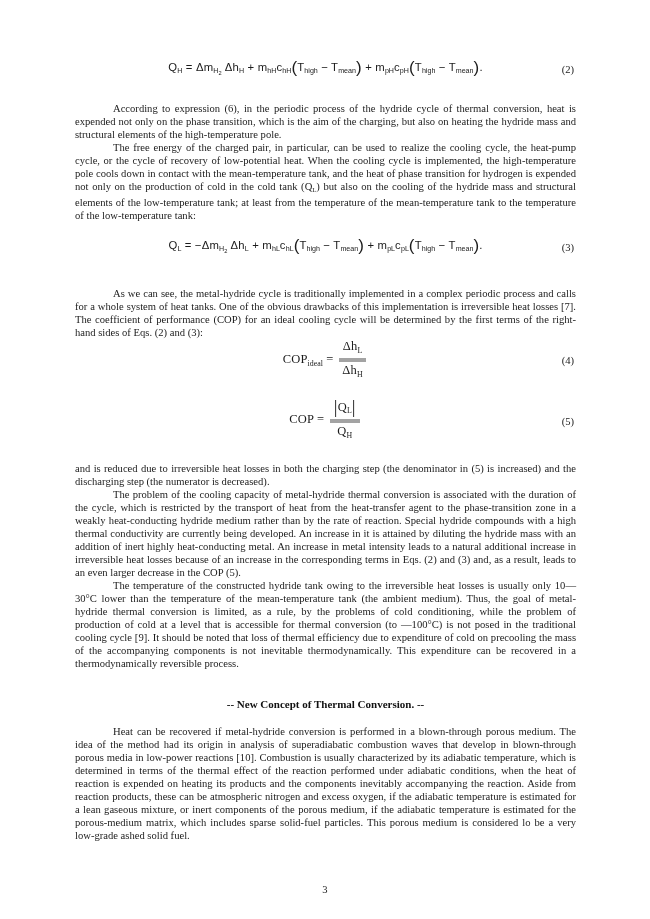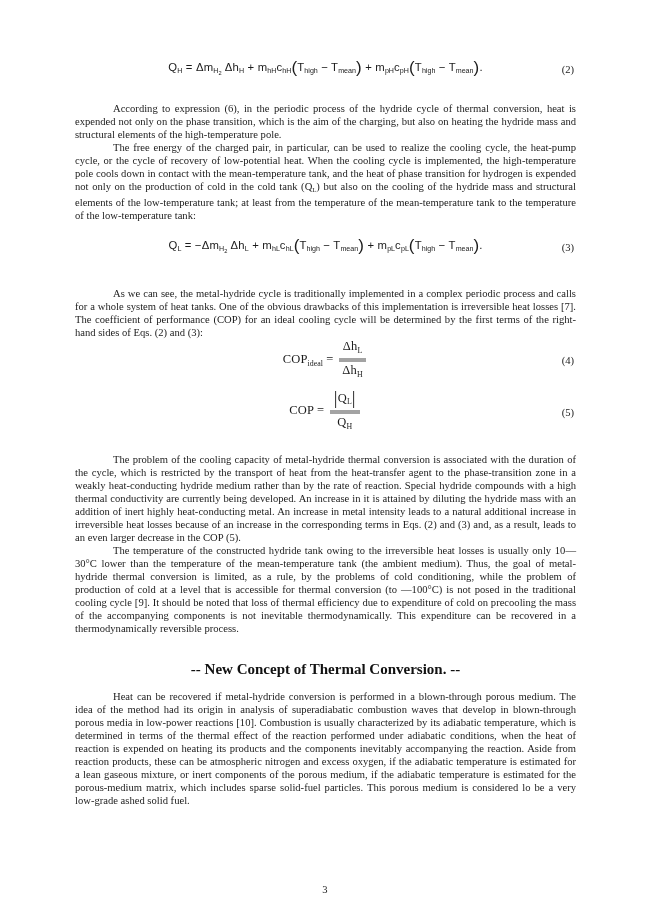--- a/index.html
+++ b/index.html
@@ -37,21 +37,21 @@
     font-size: 11.3px;
     margin: 0 0 18px 0;
     line-height: 22px;
   }
   .eq-serif {
     font-family: "Liberation Serif", "DejaVu Serif", serif;
     font-size: 12.5px;
   }
   .eq-row-3 { margin: 12px 0 24px 0; }
   .eq-row-4 { margin: 0 0 6px 0; }
-  .eq-row-5 { margin: 8px 0 20px 0; }
+  .eq-row-5 { margin: 17px 0 20px 0; }
   .eq-num {
     position: absolute;
     right: 2px;
     top: 50%;
     transform: translateY(-50%);
     font-family: "Liberation Serif", "DejaVu Serif", serif;
     font-size: 10.6px;
   }
   .eq-body { letter-spacing: 0.2px; }
 
@@ -77,21 +77,21 @@
   .fden {
     display: block;
     padding-top: 1px;
     line-height: 15px;
     text-align: center;
   }
 
   .section-heading {
     text-align: center;
     font-weight: bold;
-    font-size: 15px;
+    font-size: 11px;
     color: #111111;
     margin: 28px 0 14px 0;
   }
 
   .page-number {
     position: absolute;
     top: 883px;
     left: 0; right: 0;
     text-align: center;
     font-size: 10.6px;
@@ -123,20 +123,21 @@
       <span class="eq-body"><span><span class="tk">COP</span><span class="tk tk-sub">ideal</span><span class="tk"> = </span></span><span class="frac"><span class="fnum"><span class="tk">Δh</span><span class="tk tk-sub">L</span></span><span class="fden"><span class="tk">Δh</span><span class="tk tk-sub">H</span></span></span></span>
       <span class="eq-num">(4)</span>
     </div>
 
 
     <div class="eq-row eq-serif eq-row-5">
       <span class="eq-body"><span><span class="tk">COP = </span></span><span class="frac"><span class="fnum"><span class="tk tk-p">|</span><span class="tk">Q</span><span class="tk tk-sub">L</span><span class="tk tk-p">|</span></span><span class="fden"><span class="tk">Q</span><span class="tk tk-sub">H</span></span></span></span>
       <span class="eq-num">(5)</span>
     </div>
 
+    <p class="para">and is reduced due to irreversible heat losses in both the charging step (the denominator in (5) is increased) and the discharging step (the numerator is decreased).</p>
 
     <p class="para indent">The problem of the cooling capacity of metal-hydride thermal conversion is associated with the duration of the cycle, which is restricted by the transport of heat from the heat-transfer agent to the phase-transition zone in a weakly heat-conducting hydride medium rather than by the rate of reaction.  Special hydride compounds with a high thermal conductivity are currently being developed.  An increase in it is attained by diluting the hydride mass with an addition of inert highly heat-conducting metal.  An increase in metal intensity leads to a natural additional increase in irreversible heat losses because of an increase in the corresponding terms in Eqs.  (2) and (3) and, as a result, leads to an even larger decrease in the COP (5).</p>
 
     <p class="para indent">The temperature of the constructed hydride tank owing to the irreversible heat losses is usually only 10—30°C lower than the temperature of the mean-temperature tank (the ambient medium).  Thus, the goal of metal-hydride thermal conversion is limited, as a rule, by the problems of cold conditioning, while the problem of production of cold at a level that is accessible for thermal conversion (to —100°C) is not posed in the traditional cooling cycle [9].  It should be noted that loss of thermal efficiency due to expenditure of cold on precooling the mass of the accompanying components is not inevitable thermodynamically.  This expenditure can be recovered in a thermodynamically reversible process.</p>
 
     <div class="section-heading">-- New Concept of Thermal Conversion. --</div>
 
     <p class="para indent">Heat can be recovered if metal-hydride conversion is performed in a blown-through porous medium.  The idea of the method had its origin in analysis of superadiabatic combustion waves that develop in blown-through porous media in low-power reactions [10].  Combustion is usually characterized by its adiabatic temperature, which is determined in terms of the thermal effect of the reaction performed under adiabatic conditions, when the heat of reaction is expended on heating its products and the components inevitably accompanying the reaction.  Aside from reaction products, these can be atmospheric nitrogen and excess oxygen, if the adiabatic temperature is estimated for a lean gaseous mixture, or inert components of the porous medium, if the adiabatic temperature is estimated for the porous-medium matrix, which includes sparse solid-fuel particles.  This porous medium is considered lo be a very low-grade ashed solid fuel.</p>
 
   </div>

